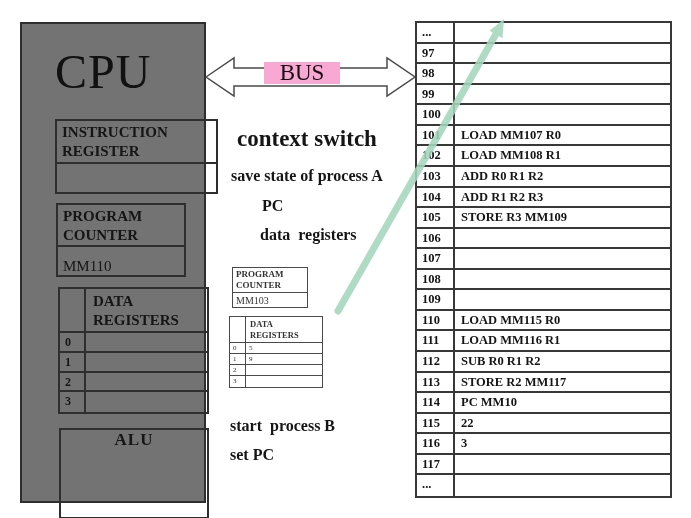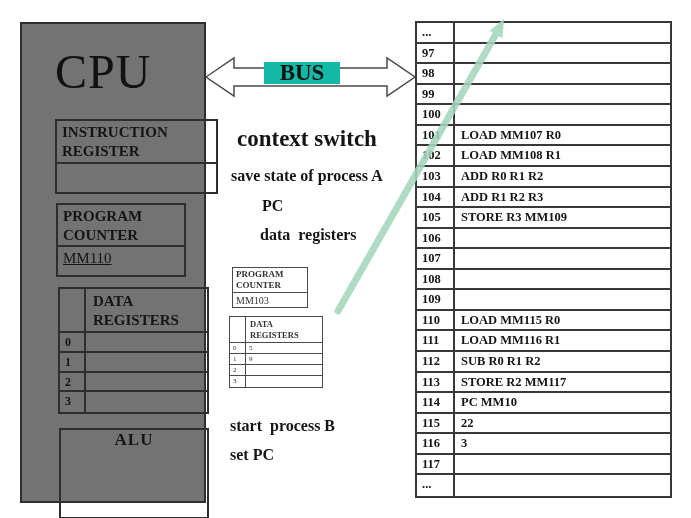--- a/index.html
+++ b/index.html
@@ -7,34 +7,34 @@
   .page { position:relative; width:691px; height:518px; background:#ffffff; overflow:hidden; }
 
   
   .cpu-box { position:absolute; left:20px; top:22px; width:186px; height:481px; border:2px solid #2e2e2e; background:#737373; }
   .cpu-title { position:absolute; left:33px; top:24px; font-size:48px; line-height:1.0; letter-spacing:1px; color:#111; }
   .ir-box { position:absolute; left:33px; top:95px; width:163px; height:75px; border:2px solid #2e2e2e;font-family:Liberation Serif, serif; }
   .ir-label { height:43px; border-bottom:2px solid #2e2e2e; font-weight:bold; font-size:15px; line-height:1.25; padding:2px 0 0 5px; }
   .ir-value { height:28px; font-size:14px; padding:2px 5px; }
   .pc-box { position:absolute; left:34px; top:179px; width:130px; height:74px; border:2px solid #2e2e2e; }
   .pc-label { height:42px; border-bottom:2px solid #2e2e2e; font-weight:bold; font-size:15px; line-height:1.25; padding:2px 0 0 5px; }
-  .pc-value { font-size:15px; padding:3px 0 0 5px;text-decoration:underline; }
+  .pc-value { font-size:15px; padding:11px 0 0 5px; }
 
   .dr-table { position:absolute; left:36px; top:263px; width:151px; height:127px; border:2px solid #2e2e2e; display:grid; grid-template-rows:44px repeat(4,1fr); }
   .dr-row { display:flex; border-bottom:2px solid #2e2e2e; }
   .dr-table .dr-row:last-child { border-bottom:none; }
   .dr-idx { width:26px; border-right:2px solid #2e2e2e; font-weight:bold; font-size:12px; padding:2px 0 0 5px; }
   .dr-val { flex:1; font-size:12px; padding:2px 0 0 5px; }
   .dr-head-label { flex:1; font-weight:bold; font-size:15px; line-height:1.25; padding:3px 0 0 7px; }
 
   .alu-box { position:absolute; left:37px; top:404px; width:150px; height:91px; border:2px solid #2e2e2e; display:flex; align-items:flex-start; justify-content:center; font-size:17px; letter-spacing:1px;font-weight:bold; }
 
   
   .bus-svg { position:absolute; left:200px; top:55px; }
-  .bus-label { position:absolute; left:264px; top:62px; width:76px; height:22px; text-align:center; font-size:23px; line-height:22px; background:#14b8a6; color:#111;font-weight:bold; }
+  .bus-label { position:absolute; left:264px; top:62px; width:76px; height:22px; text-align:center; font-size:23px; line-height:22px; background:#f9a8d4; color:#111; }
 
   
   .ctx-title { position:absolute; left:237px; top:126px; font-size:23px; font-weight:bold; }
   .ctx-line  { position:absolute; font-size:16px; font-weight:bold; white-space:pre; }
   .ctx-save  { left:231px; top:167px; }
   .ctx-pc    { left:262px; top:197px; }
   .ctx-dr    { left:260px; top:226px; word-spacing:4px; }
   .ctx-start { left:230px; top:417px; }
   .ctx-set   { left:230px; top:446px; }
 

